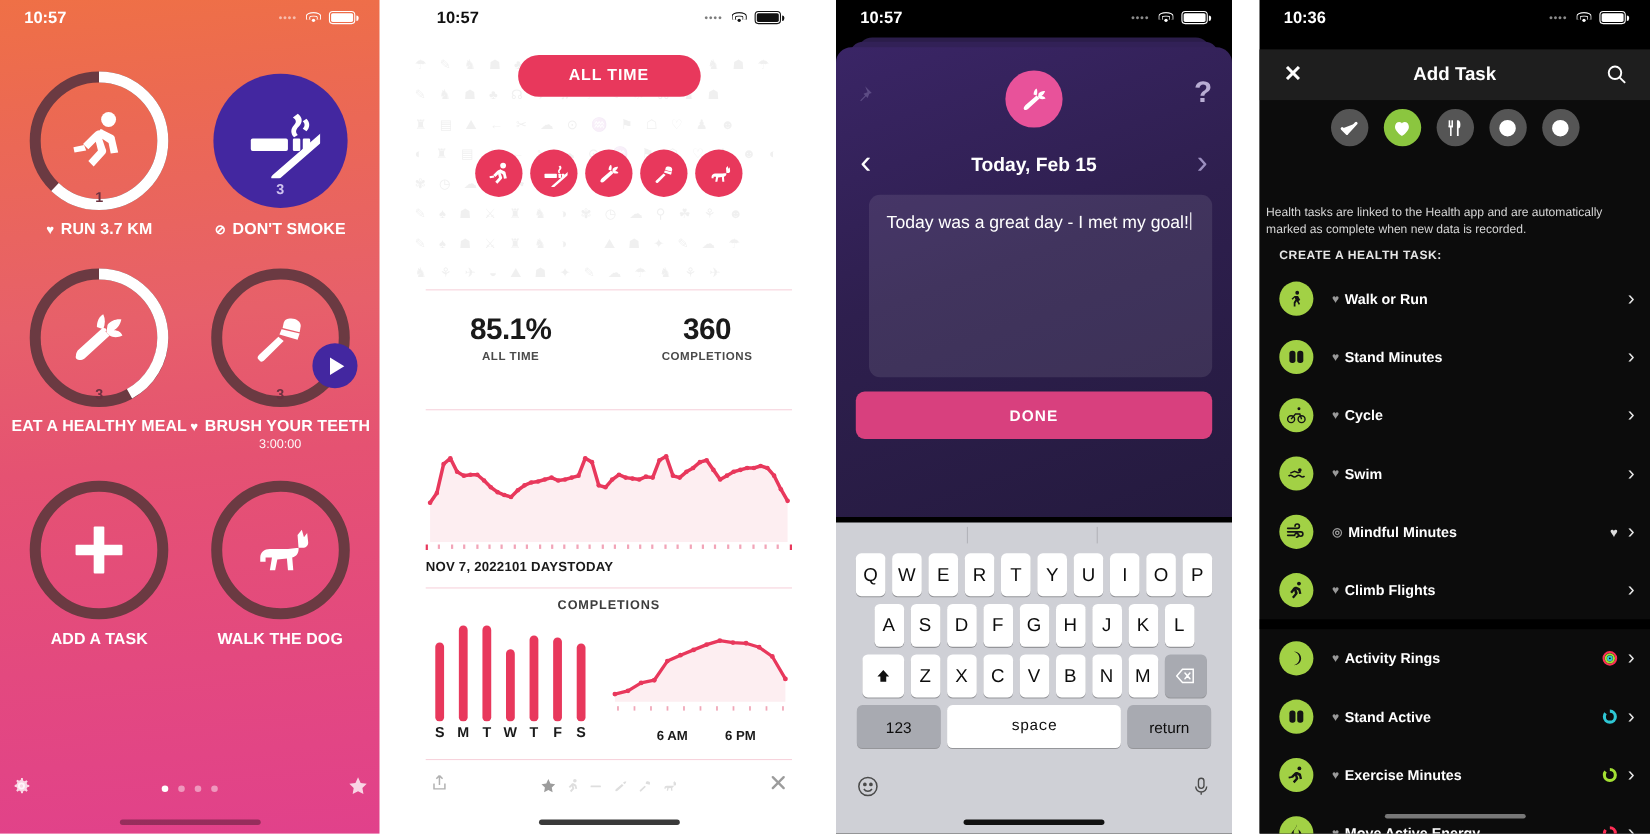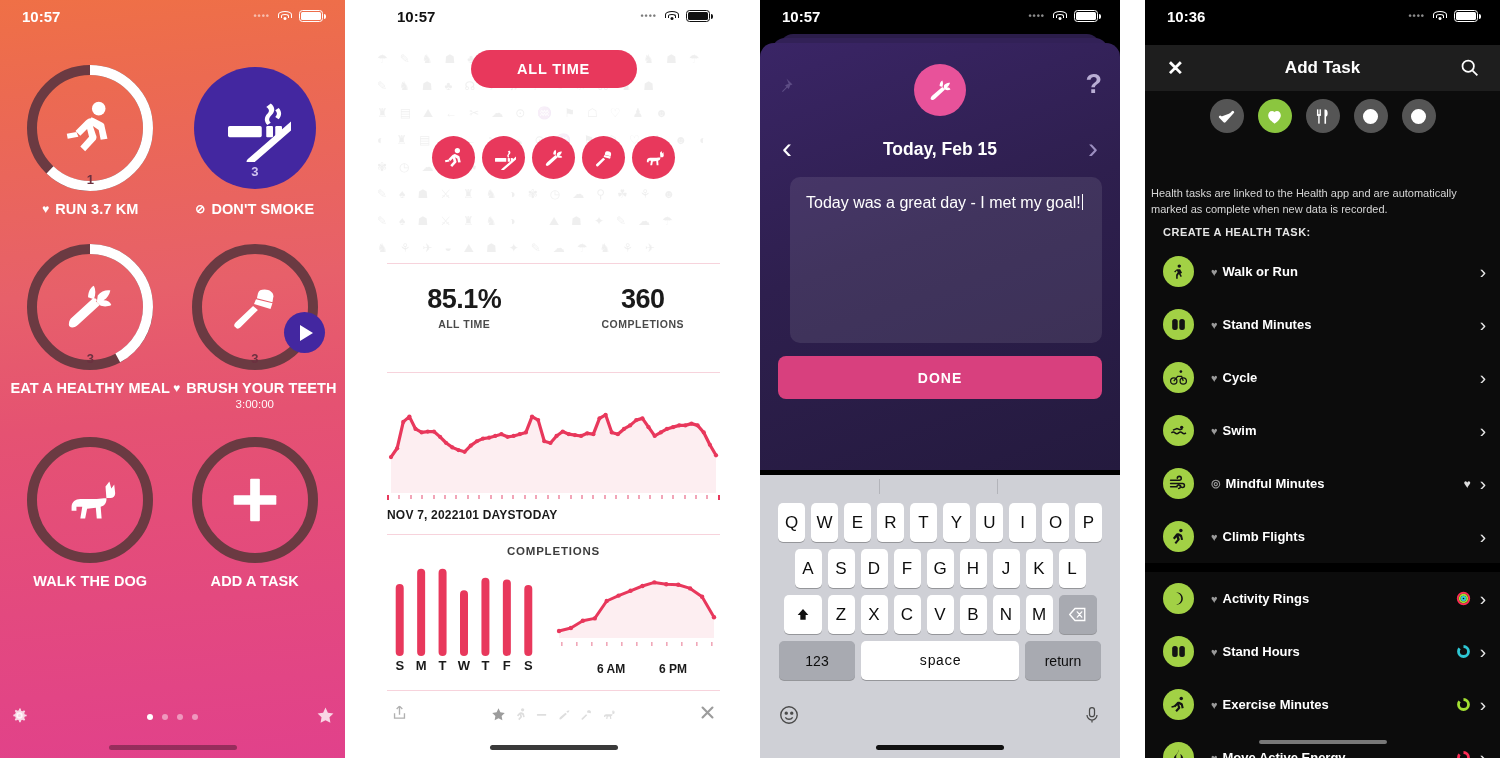--- a/index.html
+++ b/index.html
@@ -308,43 +308,43 @@
       <div class="sub-timer">3:00:00</div>
     </div>
 
     <div class="cell">
       <div class="ringwrap">
         <svg class="ring-svg" viewBox="0 0 132 132">
           <circle cx="66" cy="66" r="58" fill="none" stroke="#6b3a42" stroke-width="10"></circle>
         </svg>
         <div class="ring-ico">
           <svg viewBox="0 0 64 64">
-                <path d="M48 18l4-5 2 7 3-4 1 9c0 3-2 5-5 5h-4l-10 1H22c-5 0-9 3-9 8v4h5v-4h6l-2 12h5l2-10 9-1 1 11h5l-1-12c4-1 6-4 6-8z"></path>
+                <rect x="27" y="10" width="10" height="44" rx="1"></rect>
+                <rect x="10" y="27" width="44" height="10" rx="1"></rect>
               </svg>
         </div>
       </div>
       <div class="clabel">
-        <span>WALK THE DOG</span>
+        <span>ADD A TASK</span>
       </div>
     </div>
 
     <div class="cell">
       <div class="ringwrap">
         <svg class="ring-svg" viewBox="0 0 132 132">
           <circle cx="66" cy="66" r="58" fill="none" stroke="#6b3a42" stroke-width="10"></circle>
         </svg>
         <div class="ring-ico">
           <svg viewBox="0 0 64 64">
-                <rect x="27" y="10" width="10" height="44" rx="1"></rect>
-                <rect x="10" y="27" width="44" height="10" rx="1"></rect>
+                <path d="M48 18l4-5 2 7 3-4 1 9c0 3-2 5-5 5h-4l-10 1H22c-5 0-9 3-9 8v4h5v-4h6l-2 12h5l2-10 9-1 1 11h5l-1-12c4-1 6-4 6-8z"></path>
               </svg>
         </div>
       </div>
       <div class="clabel">
-        <span>ADD A TASK</span>
+        <span>WALK THE DOG</span>
       </div>
     </div>
   </div>
 
   <div class="p1-foot">
     <span>
       <svg width="19" height="19" viewBox="0 0 24 24">
             <path d="M12 8a4 4 0 100 8 4 4 0 000-8zm0 6a2 2 0 110-4 2 2 0 010 4z"></path>
             <path d="M21 13v-2l-2.3-.4a6.9 6.9 0 00-.8-1.9l1.3-1.9-1.4-1.4-1.9 1.3a6.9 6.9 0 00-1.9-.8L13.6 3h-2l-.4 2.3a6.9 6.9 0 00-1.9.8L7.4 4.8 6 6.2l1.3 1.9a6.9 6.9 0 00-.8 1.9L4.2 11v2l2.3.4c.2.7.5 1.3.8 1.9L6 17.2l1.4 1.4 1.9-1.3c.6.4 1.2.6 1.9.8l.4 2.3h2l.4-2.3c.7-.2 1.3-.4 1.9-.8l1.9 1.3 1.4-1.4-1.3-1.9c.4-.6.6-1.2.8-1.9z"></path>
           </svg>
@@ -930,21 +930,21 @@
     </div>
           <div class="hrow">
       <div class="av">
               <svg viewBox="0 0 24 24">
                 <rect x="4" y="5" width="7" height="14" rx="3.2"></rect>
                 <rect x="13" y="5" width="7" height="14" rx="3.2"></rect>
               </svg>
             </div>
       <div class="nm">
               <span class="bl">♥</span>
-              <span>Stand Hours</span>
+              <span>Stand Active</span>
             </div>
       <div class="sp"></div>
             <svg class="ringico" viewBox="0 0 24 24">
         <circle cx="12" cy="12" r="8" fill="none" stroke="#2ec7d4" stroke-width="4.5" stroke-dasharray="42 10" transform="rotate(-90 12 12)"></circle>
             </svg>
       <div class="arw">›</div>
     </div>
           <div class="hrow">
       <div class="av">
               <svg viewBox="0 0 24 24">

